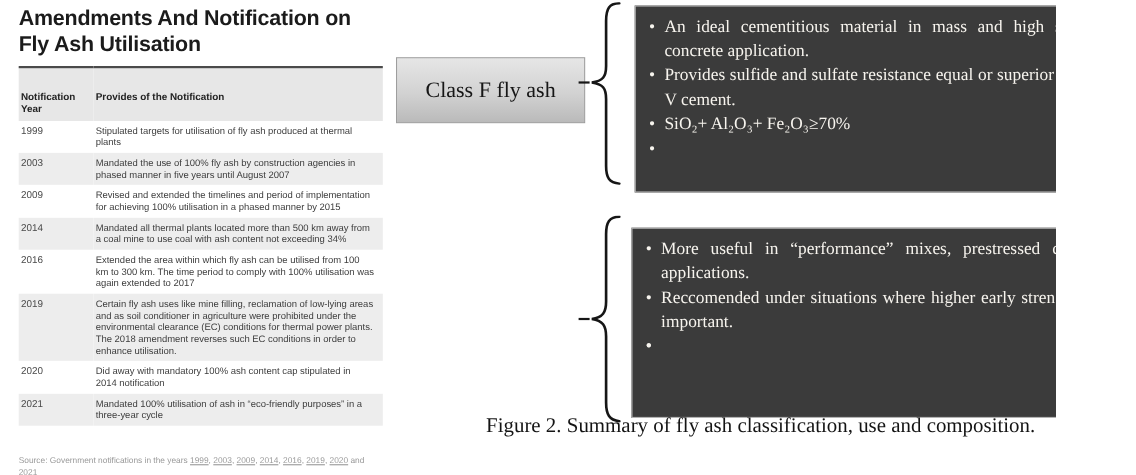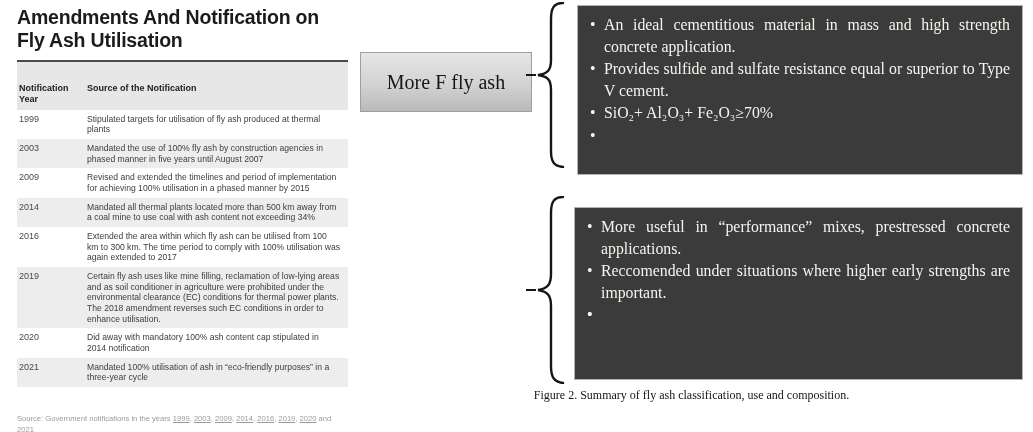--- a/index.html
+++ b/index.html
@@ -1,18 +1,18 @@
 <!DOCTYPE html>
 <html><head>
 <meta charset="utf-8">
 <style>
   * { margin:0; padding:0; box-sizing:border-box; }
   html,body { background:#ffffff; }
   .canvas {
-    position:relative; width:1033px; height:432px; background:#ffffff;
+    position:relative; width:960px; height:432px; background:#ffffff;
     font-family:"Liberation Sans", sans-serif; overflow:hidden;
   }
 
   
   .left-panel { position:absolute; left:0; top:0; width:356px; height:432px; padding:6px 8px 0 17px; }
   .card-title {
     font-size:19.5px; font-weight:bold; color:#1b1b1b; line-height:1.16;
     letter-spacing:-0.2px; width:310px; margin-bottom:9px;
   }
   table.notif { width:331px; border-collapse:collapse; border-top:2px solid #4a4a4a; }
@@ -52,37 +52,37 @@
     position:absolute; background:#3b3b3b; border:1px solid #b3b3b3; color:#f7f4ee;
     font-family:"Liberation Serif","DejaVu Serif",serif; font-size:15.8px; line-height:1.4;
     text-align:justify; padding:8px 12px 8px 10px;
   }
   .dark-f { left:577px; top:5px;  width:446px; height:170px; }
   .dark-c { left:574px; top:207px; width:449px; height:173px; }
   .bullet-item { position:relative; padding-left:16px; }
   .bullet-marker { position:absolute; left:2px; top:0; }
 
   .figure-caption {
-    position:absolute; left:350px; top:388px; width:683px; text-align:center;
-    font-family:"Liberation Serif","DejaVu Serif",serif; font-size:12px; color:#141414;
+    position:absolute; left:350px; top:377px; width:683px; text-align:center;
+    font-family:"Liberation Serif","DejaVu Serif",serif; font-size:19px; color:#141414;
   }
 </style>
 </head>
 <body>
 
 <div class="canvas">
 
   <div class="left-panel">
     <div class="card-title">Amendments And Notification on Fly Ash Utilisation</div>
 
     <table class="notif">
       <thead>
         <tr>
           <th class="year-col">Notification Year</th>
-          <th>Source of the Notification</th>
+          <th>Provides of the Notification</th>
         </tr>
       </thead>
       <tbody>
         <tr>
           <td class="year">1999</td>
           <td class="summary">Stipulated targets for utilisation of fly ash produced at thermal plants</td>
         </tr>
         <tr>
           <td class="year">2003</td>
           <td class="summary">Mandated the use of 100% fly ash by construction agencies in phased manner in five years until August 2007</td>
@@ -114,21 +114,21 @@
       </tbody>
     </table>
 
     <div class="source-note">
       <span>Source: Government notifications in the years </span><a>1999</a><span>, </span><a>2003</a><span>, </span><a>2009</a><span>, </span><a>2014</a><span>, </span><a>2016</a><span>, </span><a>2019</a><span>, </span><a>2020</a><span> and </span><a>2021</a>
     </div>
 
   </div>
 
   <div class="class-box class-f-box">
-    <span>More F fly ash</span>
+    <span>Class F fly ash</span>
   </div>
   <div class="connector conn-f"></div>
   <svg class="brace brace-f" width="32" height="166" viewBox="0 0 32 166">
     <path d="M29,1 C20,1 17,6 17,17 L17,58 C17,68 14,71.5 4,73 C14,74.5 17,78 17,88 L17,149 C17,160 20,164 29,165" fill="none" stroke="#161616" stroke-width="2.4" stroke-linecap="round"></path>
   </svg>
   <div class="dark-box dark-f">
     <div class="bullet-item"><span class="bullet-marker">•</span><span>An ideal cementitious material in mass and high strength concrete application.</span></div>
     <div class="bullet-item"><span class="bullet-marker">•</span><span>Provides sulfide and sulfate resistance equal or superior to Type V cement.</span></div>
     <div class="bullet-item"><span class="bullet-marker">•</span><span>SiO₂+ Al₂O₃+ Fe₂O₃≥70%</span></div>
     <div class="bullet-item"><span class="bullet-marker">•</span></div>

